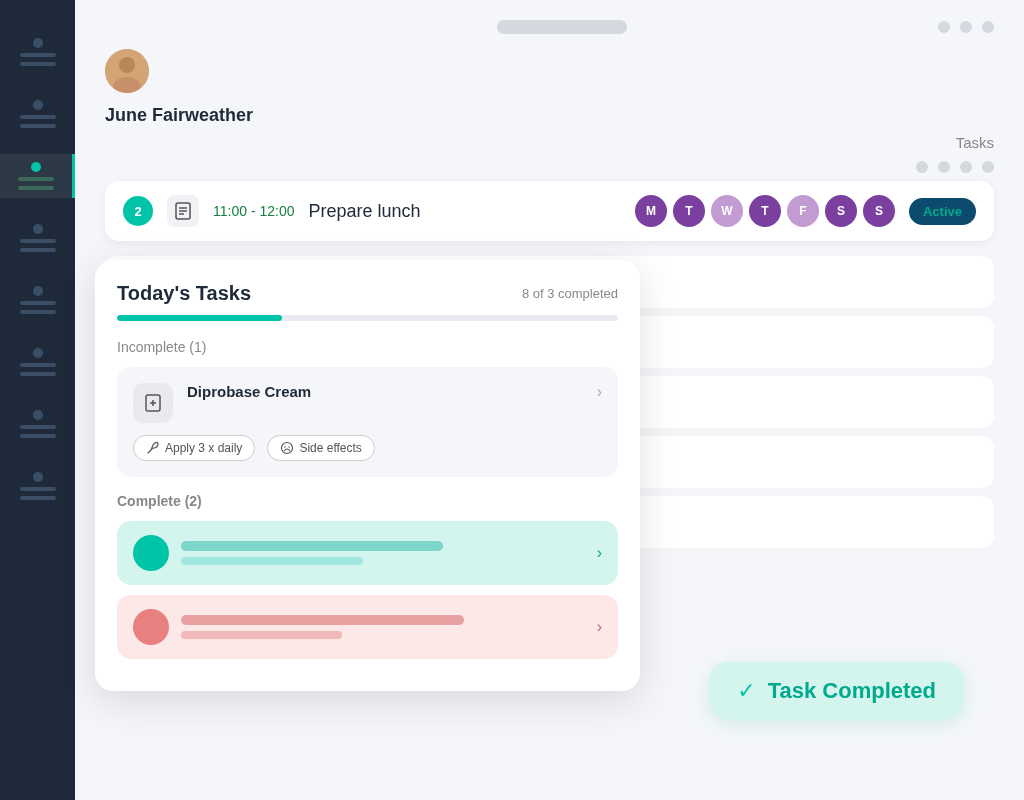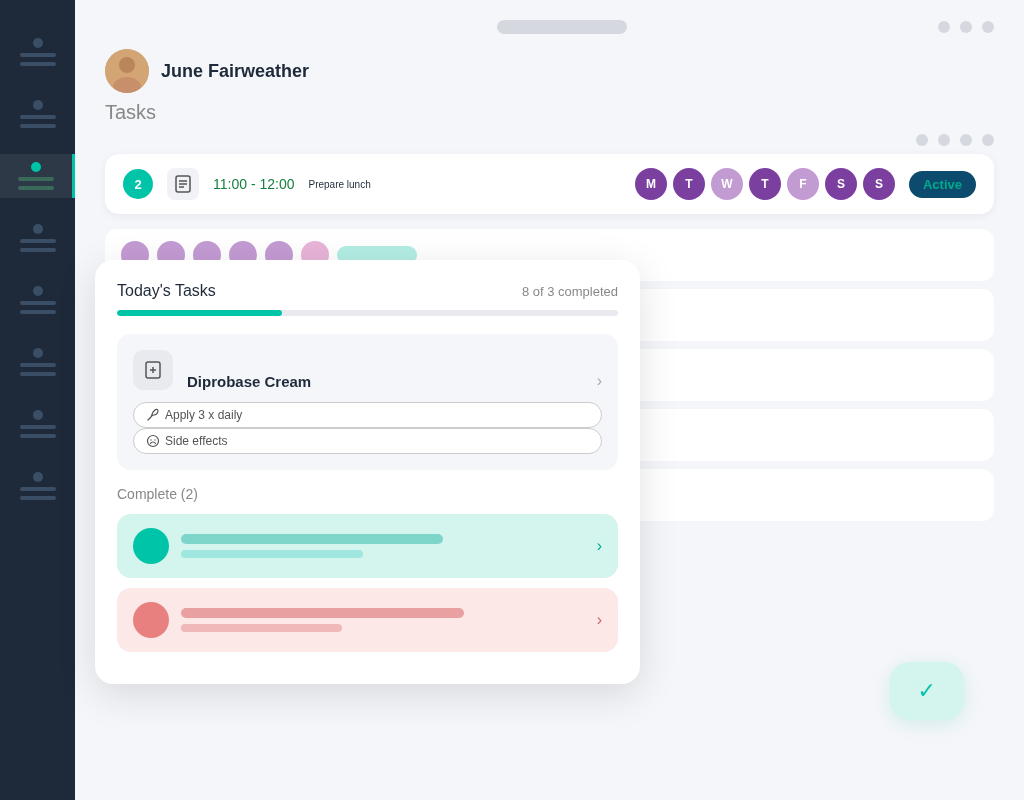--- a/index.html
+++ b/index.html
@@ -88,44 +88,45 @@
     .top-bar-pill {
       width: 130px;
       height: 14px;
       background: #d5d8df;
       border-radius: 7px;
     }
 
     
     .profile-row {
       display: flex;
-      align-items: center;
       gap: 12px;
       margin-bottom: 8px;
+      flex-direction: column;
     }
     .avatar {
       width: 44px;
       height: 44px;
       border-radius: 50%;
       background: #c8a882;
       overflow: hidden;
       display: flex;
       align-items: center;
       justify-content: center;
       font-size: 22px;
     }
     .profile-name {
       font-size: 18px;
       font-weight: 600;
       color: #1e2a3a;
     }
     .tasks-label {
-      font-size: 20px;
+      font-size: 15px;
       color: #888;
       margin-bottom: 10px;
+      text-align: right;
     }
 
     
     .task-row {
       background: white;
       border-radius: 14px;
       padding: 14px 18px;
       display: flex;
       align-items: center;
       gap: 14px;
@@ -155,21 +156,21 @@
       justify-content: center;
       color: #555;
       font-size: 16px;
       flex-shrink: 0;
     }
     .task-time {
       color: #15803d;
       font-size: 14px;
     }
     .task-title {
-      font-size: 10px;
+      font-size: 18px;
       font-weight: 500;
       color: #1e2a3a;
       flex: 1;
     }
     .day-circles {
       display: flex;
       gap: 6px;
       align-items: center;
     }
     .day-circle {
@@ -236,22 +237,22 @@
       padding: 22px;
       z-index: 10;
     }
     .card-header {
       display: flex;
       align-items: center;
       justify-content: space-between;
       margin-bottom: 10px;
     }
     .card-header-title {
-      font-size: 16px;
-      font-weight: 400;
+      font-size: 20px;
+      font-weight: 700;
       color: #1e2a3a;
     }
     .card-progress-text {
       font-size: 13px;
       color: #888;
     }
     .progress-bar-track {
       height: 6px;
       background: #e8eaf0;
       border-radius: 3px;
@@ -271,21 +272,21 @@
 
     
     .med-card {
       background: #f5f6fa;
       border-radius: 14px;
       padding: 16px;
       margin-bottom: 16px;
     }
     .med-card-top {
       display: flex;
-      align-items: flex-end;
+      align-items: flex-start;
       gap: 14px;
       margin-bottom: 12px;
     }
     .med-icon {
       width: 40px;
       height: 40px;
       border-radius: 10px;
       background: #e8eaf0;
       display: flex;
       align-items: center;
@@ -304,40 +305,40 @@
       font-size: 13px;
       color: #888;
       margin-top: 2px;
     }
     .med-chevron {
       color: #aaa;
       font-size: 16px;
     }
     .med-tags {
       display: flex;
-      gap: 0;
-      flex-direction: column;
+      gap: 12px;
     }
     .med-tag {
       border: 1.5px solid #ccc;
       border-radius: 20px;
       padding: 5px 12px;
       font-size: 12px;
       color: #555;
       display: flex;
       align-items: center;
       gap: 5px;
       background: white;
     }
 
     
     .complete-label {
       font-size: 14px;
       color: #888;
       margin-bottom: 12px;
+      font-weight: bold;
     }
     .complete-card {
       border-radius: 14px;
       padding: 14px 16px;
       display: flex;
       align-items: center;
       gap: 12px;
       margin-bottom: 10px;
     }
     .complete-card.teal { background: #d4f4ee; }
@@ -558,20 +559,21 @@
 
 <div class="today-tasks-card">
   <div class="card-header">
     <span class="card-header-title">Today's Tasks</span>
     <span class="card-progress-text">8 of 3 completed</span>
   </div>
   <div class="progress-bar-track">
     <div class="progress-bar-fill" style="width:33%"></div>
   </div>
 
+  <div class="section-label">Incomplete (1)</div>
 
   <div class="med-card">
     <div class="med-card-top">
       <div class="med-icon">
         <svg width="22" height="22" viewBox="0 0 22 22" fill="none" xmlns="http://www.w3.org/2000/svg">
           <rect x="4" y="3" width="14" height="16" rx="2" stroke="#555" stroke-width="1.5"></rect>
           <line x1="11" y1="8" x2="11" y2="14" stroke="#555" stroke-width="1.5"></line>
           <line x1="8" y1="11" x2="14" y2="11" stroke="#555" stroke-width="1.5"></line>
         </svg>
       </div>
@@ -615,13 +617,14 @@
     <div class="complete-lines">
       <div class="complete-line-main pink"></div>
       <div class="complete-line-sub pink"></div>
     </div>
     <span class="complete-chevron pink">›</span>
   </div>
 </div>
 
 <div class="task-completed-badge">
   <span class="task-completed-check">✓</span>
+  <span class="task-completed-text">Task Completed</span>
 </div>
 
 </body></html>

